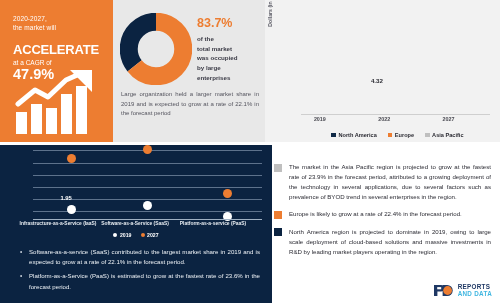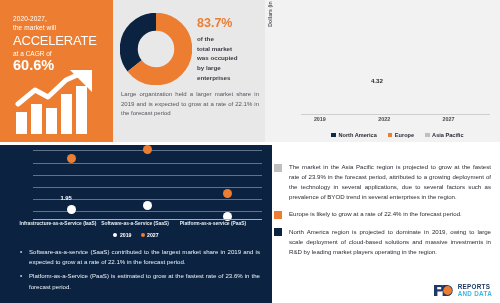--- a/index.html
+++ b/index.html
@@ -11,21 +11,21 @@
   }
   #page { position: relative; width: 500px; height: 303px; }
 
   
   .panel-cagr {
     position: absolute; left: 0; top: 0; width: 113px; height: 142px;
     background: #ED7D31;
     padding: 14px 10px 0 13px;
   }
   .cagr-l1 { font-size: 6.5px; color: #ffffff; line-height: 1.45; letter-spacing: .1px; }
-  .cagr-accel { font-size: 13px; font-weight: normal; color: #ffffff; line-height: 1.15; margin-top: 1px; letter-spacing: -.2px; }
+  .cagr-accel { font-size: 13px; font-weight: bold; color: #ffffff; line-height: 1.15; margin-top: 10px; letter-spacing: -.2px; }
   .cagr-l3 { font-size: 6.5px; color: #ffffff; line-height: 1.4; }
   .cagr-pct { font-size: 14.5px; font-weight: bold; color: #ffffff; line-height: 1.05; margin-top: 0px; }
   .cagr-art { position: absolute; left: 14px; bottom: 8px; width: 86px; height: 64px; }
 
   
   .panel-donut {
     position: absolute; left: 113px; top: 0; width: 152px; height: 142px;
     background: #E8E8E8;
   }
   .donut-wrap { position: absolute; left: 7px; top: 13px; width: 72px; height: 72px; }
@@ -123,21 +123,21 @@
 </head>
 <body>
 
 <div id="page">
 
   <div class="panel-cagr">
     <div class="cagr-l1">2020-2027,</div>
     <div class="cagr-l1">the market will</div>
     <div class="cagr-accel">ACCELERATE</div>
     <div class="cagr-l3">at a CAGR of</div>
-    <div class="cagr-pct">60.6%</div>
+    <div class="cagr-pct">47.9%</div>
     <svg class="cagr-art" viewBox="0 0 86 64">
       <rect x="2" y="42" width="11" height="22" fill="#ffffff"></rect>
       <rect x="17" y="34" width="11" height="30" fill="#ffffff"></rect>
       <rect x="32" y="38" width="11" height="26" fill="#ffffff"></rect>
       <rect x="47" y="24" width="11" height="40" fill="#ffffff"></rect>
       <rect x="62" y="16" width="11" height="48" fill="#ffffff"></rect>
       <polyline points="4,34 21,20 34,27 52,10 70,2" fill="none" stroke="#ffffff" stroke-width="5" stroke-linejoin="round" stroke-linecap="round"></polyline>
       <polygon points="56,0 78,0 78,22" fill="#ffffff"></polygon>
     </svg>
   </div>

